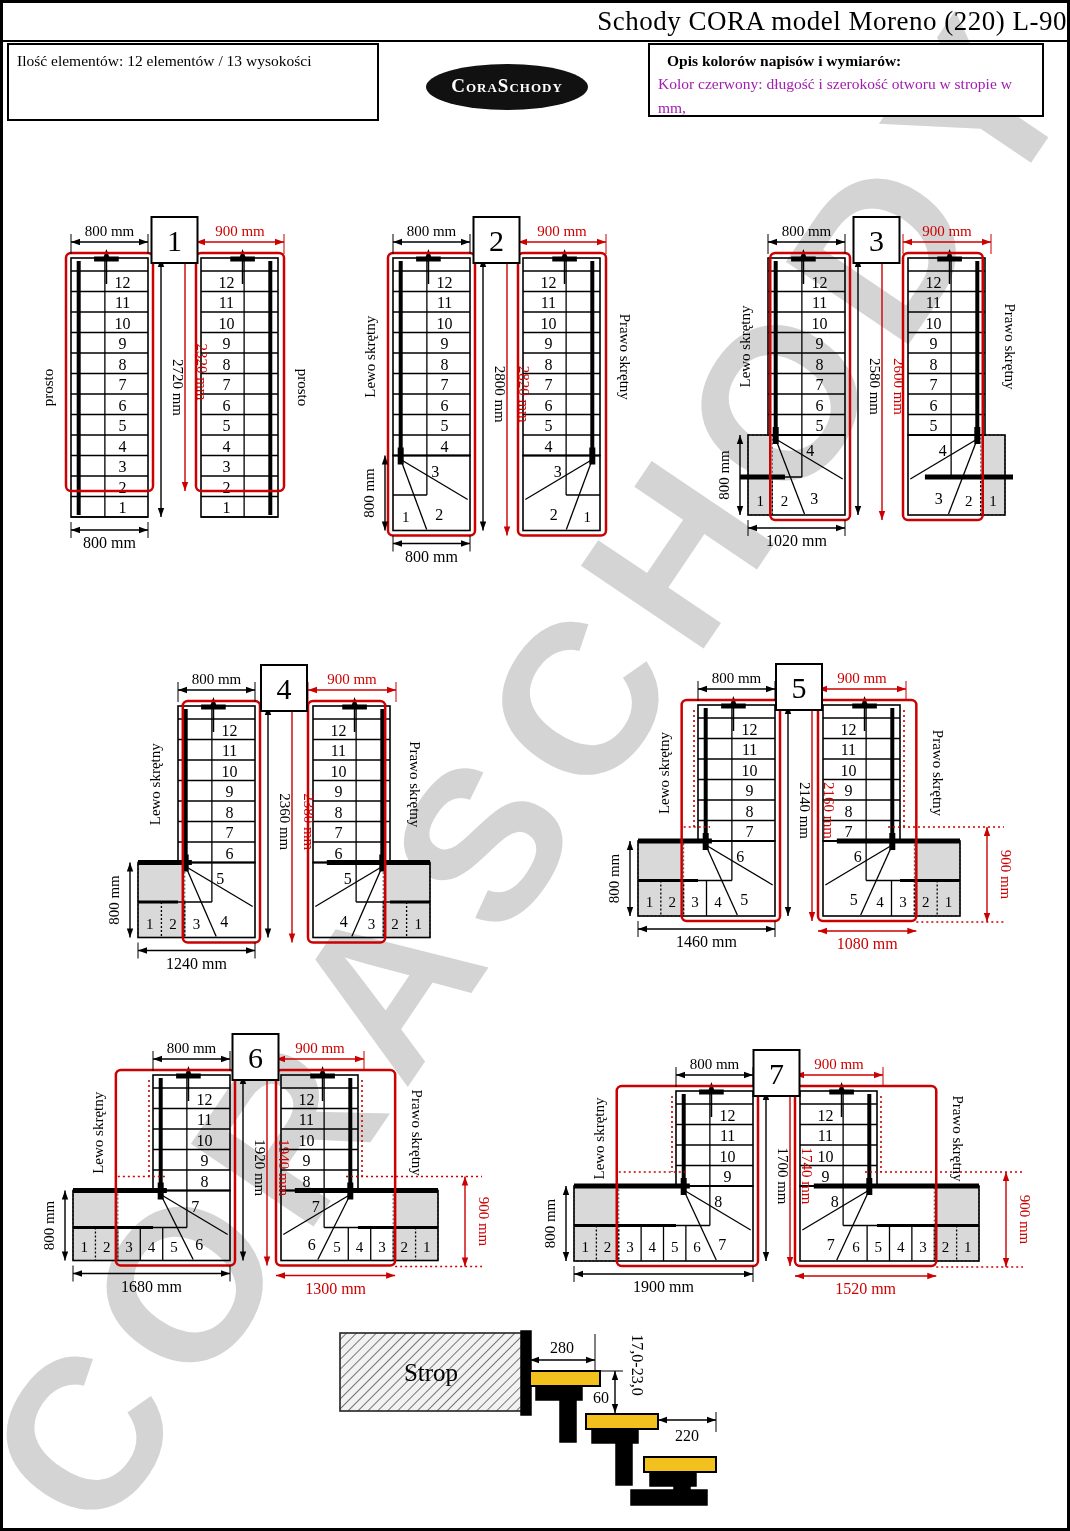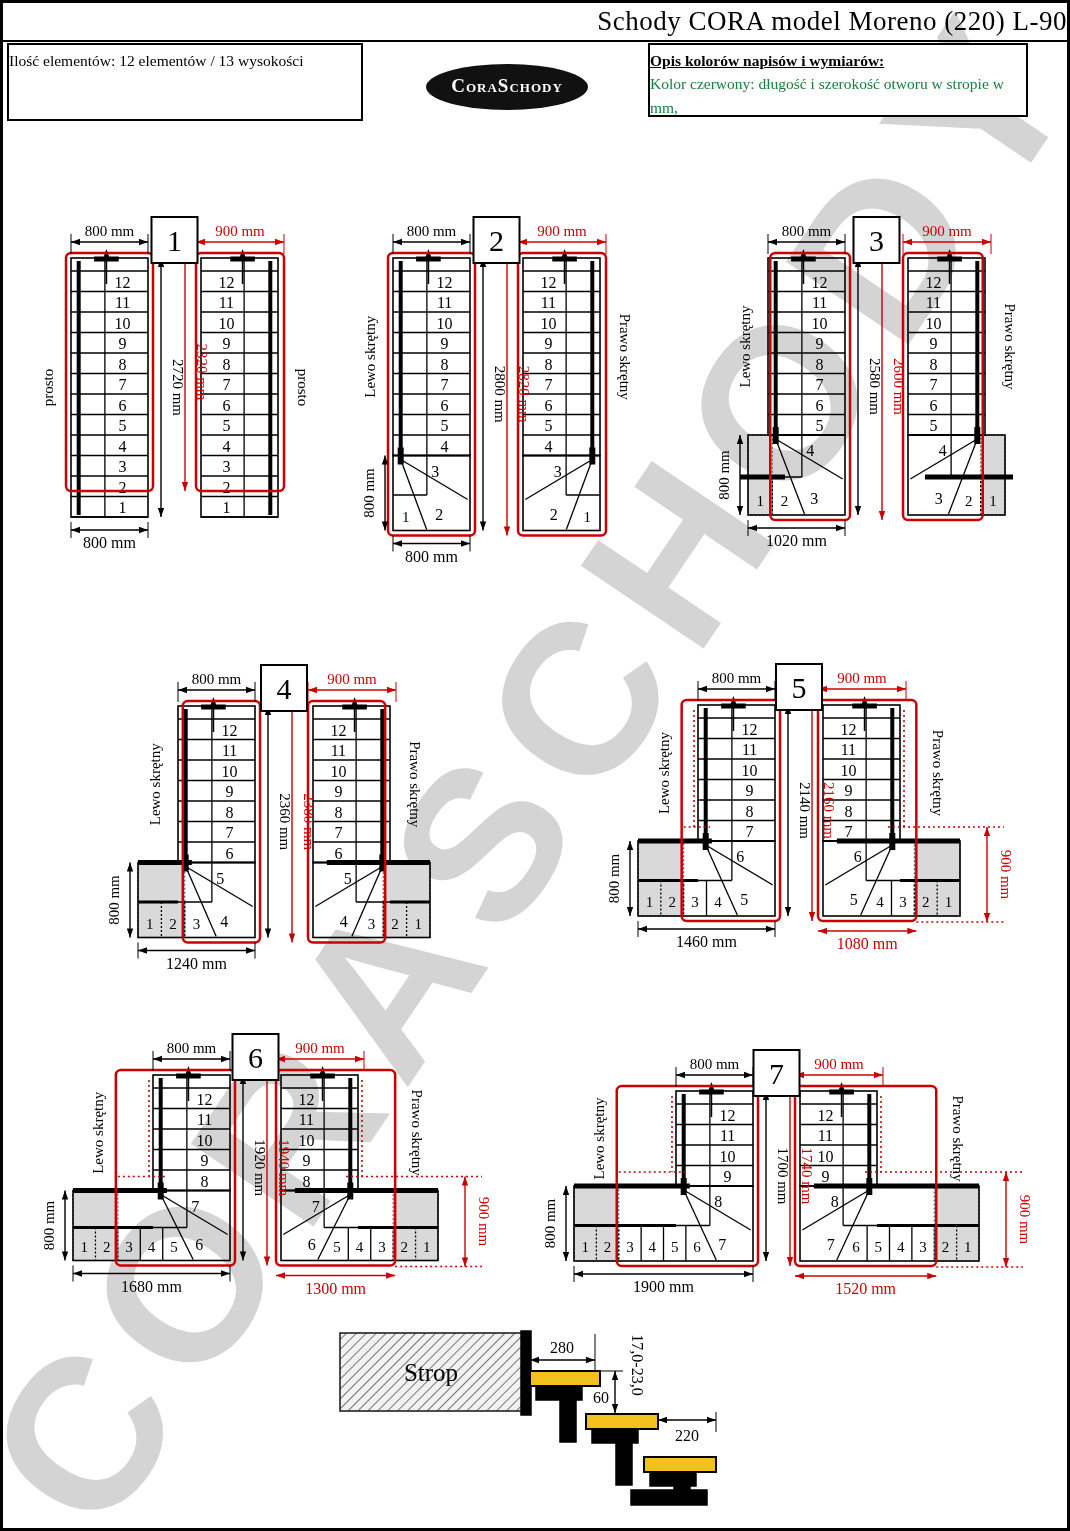--- a/index.html
+++ b/index.html
@@ -15,25 +15,25 @@
     font-size:215px; letter-spacing:22px; color:#d4d4d4;
     white-space:nowrap; z-index:0; font-family:"Liberation Sans",sans-serif;
     font-weight:bold; user-select:none;
   }
   #titlebar{
     position:absolute; left:0; top:0; width:100%; height:37px; z-index:2;
     border-bottom:2px solid #000; text-align:right;
     font-size:27px; letter-spacing:.5px; line-height:36px; background:transparent;
   }
   .hbox{ position:absolute; z-index:2; border:2px solid #000; background:#fff;
-    font-size:15.5px; line-height:1.5; padding:4px 0; }
+    font-size:15.5px; line-height:1.5; padding:4px 8px; }
   #infobox{ left:4px; top:40px; width:352px; height:66px; }
   #legendbox{ left:645px; top:40px; width:376px; height:62px; }
-  #legendbox .u{ text-decoration:underline; font-weight:bold; }
-  .redtxt{ color:#15803d; }
+  #legendbox .u{ font-weight:bold;margin-left:9px; }
+  .redtxt{ color:#a21caf; }
   #logo{
     position:absolute; left:423px; top:61px; width:162px; height:46px; z-index:2;
     background:#111; border-radius:50%; color:#fff; text-align:center;
     font-variant:small-caps; font-weight:bold; font-size:19px; line-height:44px;
     letter-spacing:1px;
   }
   svg text{ font-family:"Liberation Serif","DejaVu Serif",serif; }
   #draw{ position:absolute; left:0; top:0; z-index:1; }
 </style>
 </head>

